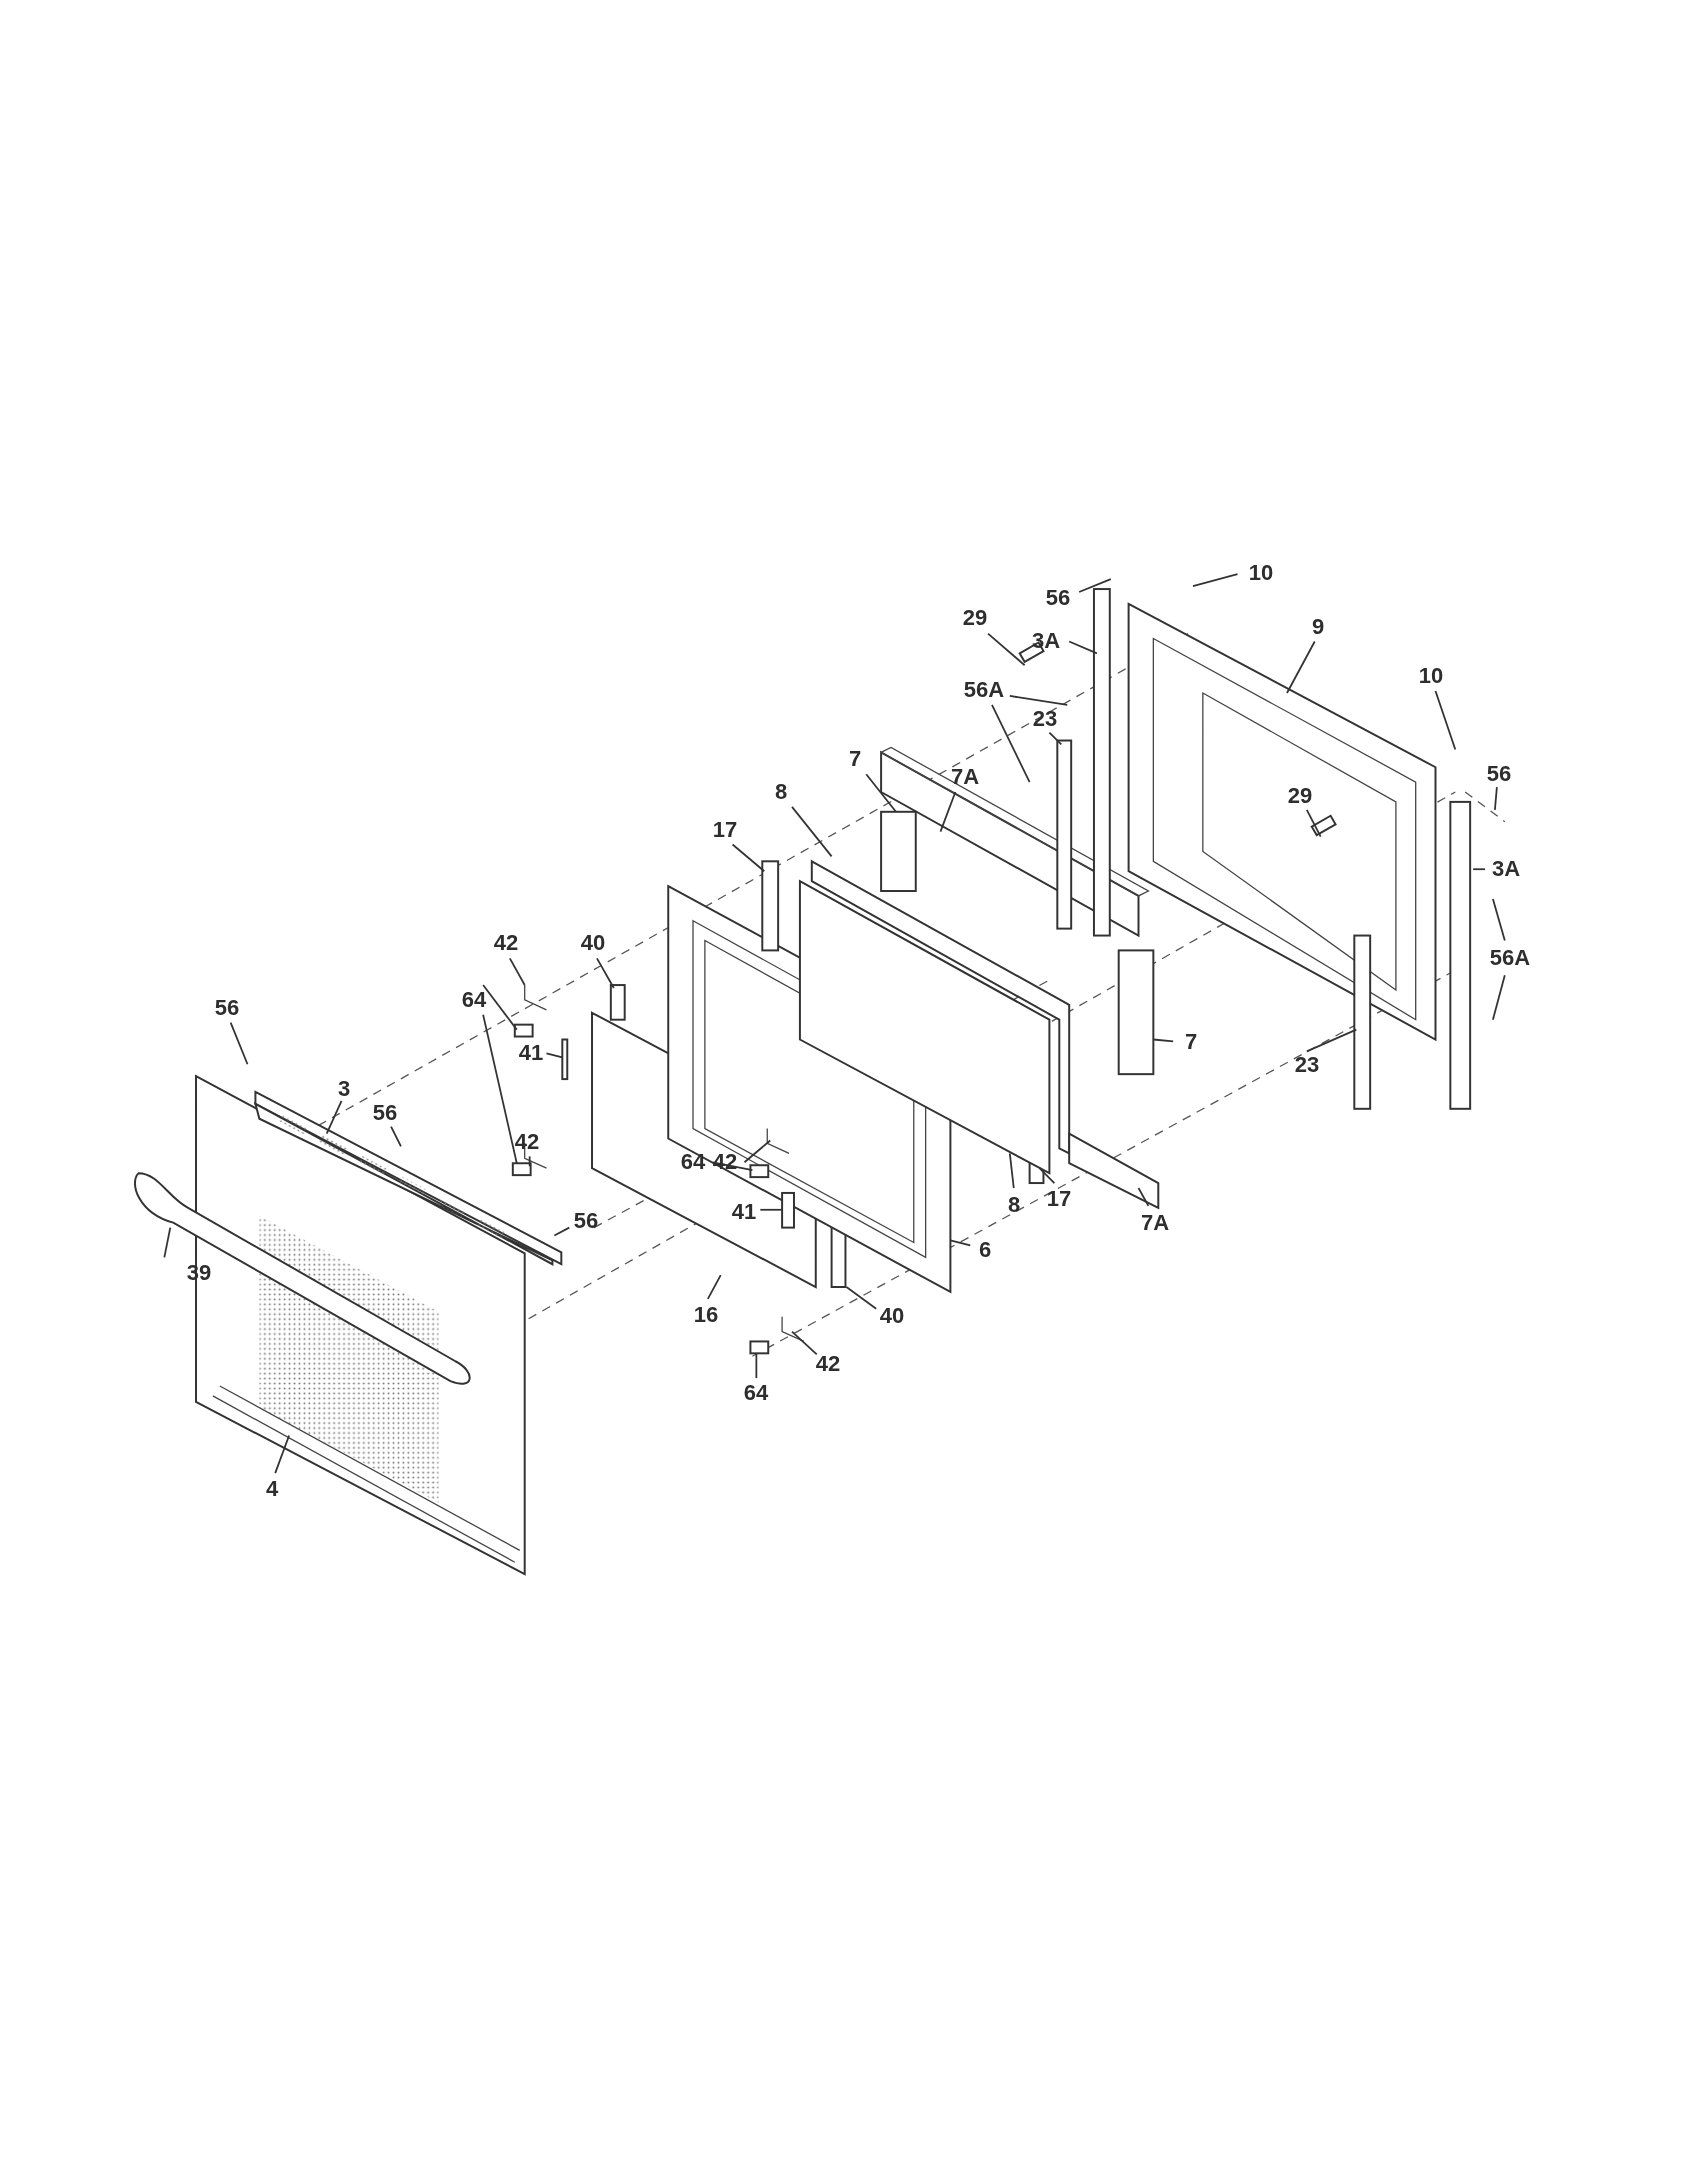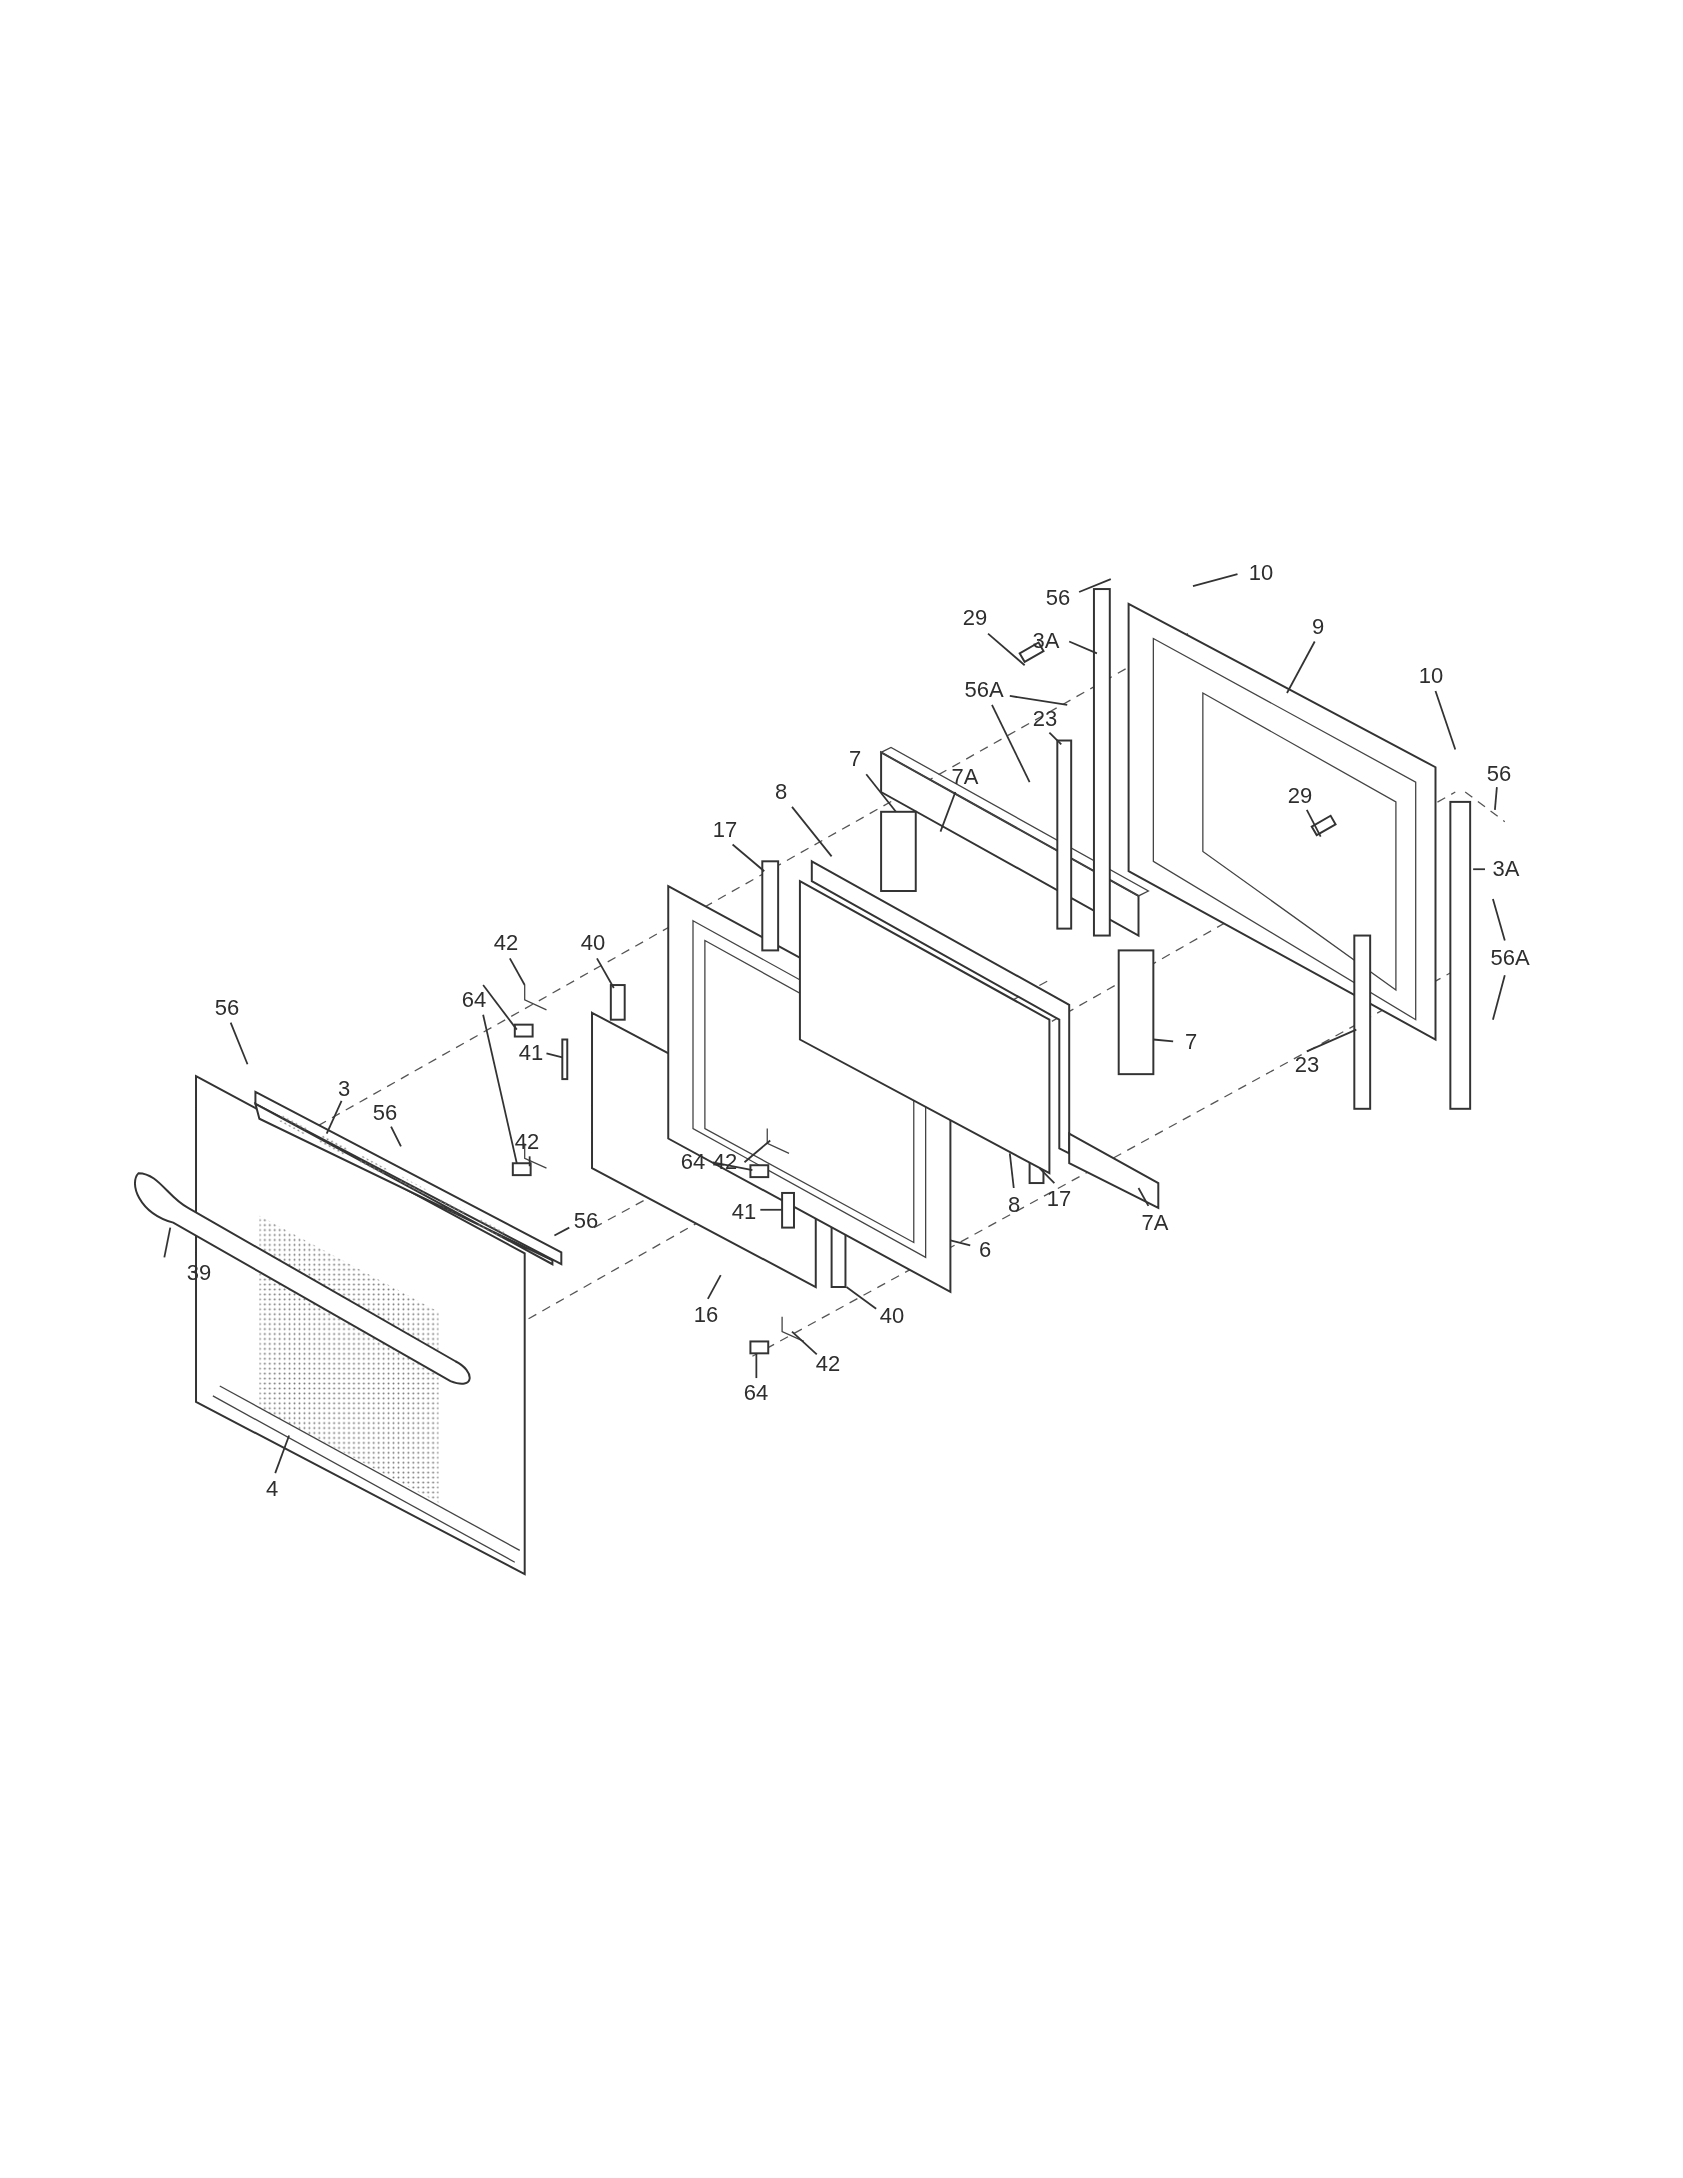--- a/index.html
+++ b/index.html
@@ -4,21 +4,21 @@
 <style>
   html, body { margin: 0; padding: 0; background: #ffffff; }
   body { width: 1683px; height: 2178px; position: relative; overflow: hidden;
          font-family: "Liberation Sans", sans-serif; }
   #diagram { position: absolute; left: 0; top: 0; width: 1683px; height: 2178px; }
   .part { fill: #ffffff; stroke: #333333; stroke-width: 2; }
   .thin { fill: none; stroke: #444444; stroke-width: 1.3; }
   .dash { fill: none; stroke: #555555; stroke-width: 1.3; stroke-dasharray: 9 7; }
   .leader { fill: none; stroke: #333333; stroke-width: 1.8; }
   .mesh { fill: url(#dots); stroke: none; }
-  .callout { position: absolute; font-size: 22px; font-weight: normal; color: #2e2e2e;
+  .callout { position: absolute; font-size: 22px; font-weight: bold; color: #2e2e2e;
              transform: translate(-50%, -50%); white-space: nowrap; line-height: 1; }
 </style>
 </head>
 <body>
 
 <svg id="diagram" viewBox="0 0 1700 2200" xmlns="http://www.w3.org/2000/svg">
   <defs>
     <pattern id="dots" width="5" height="5" patternUnits="userSpaceOnUse">
       <circle cx="2.5" cy="2.5" r="1" fill="#777"></circle>
     </pattern>

